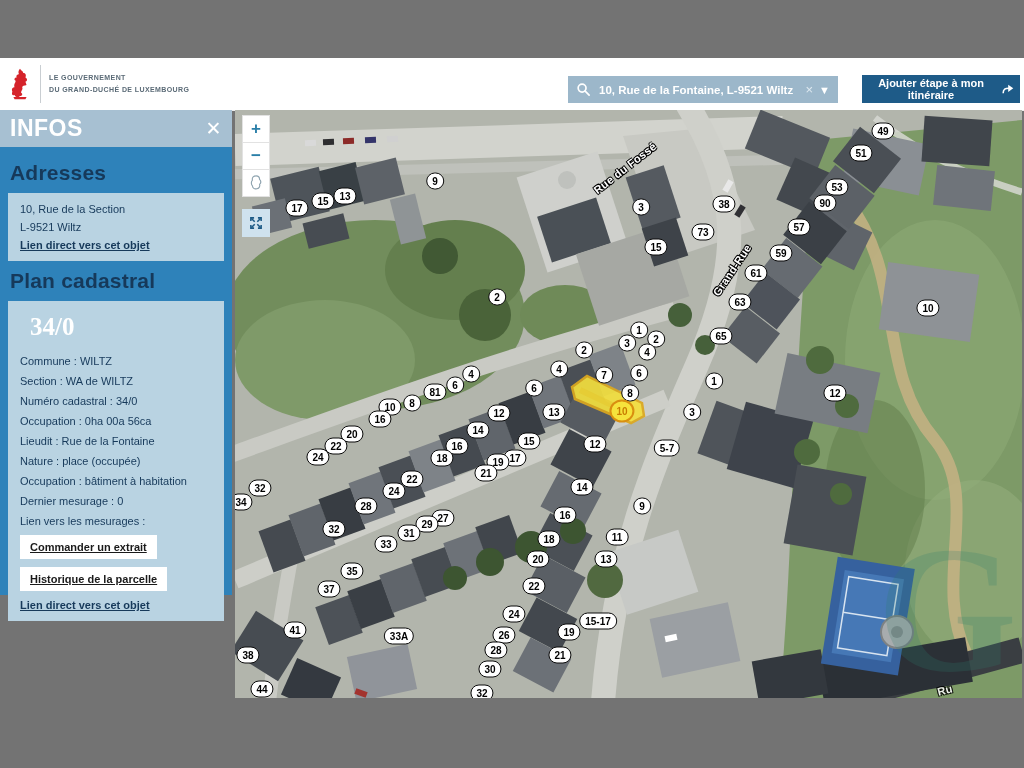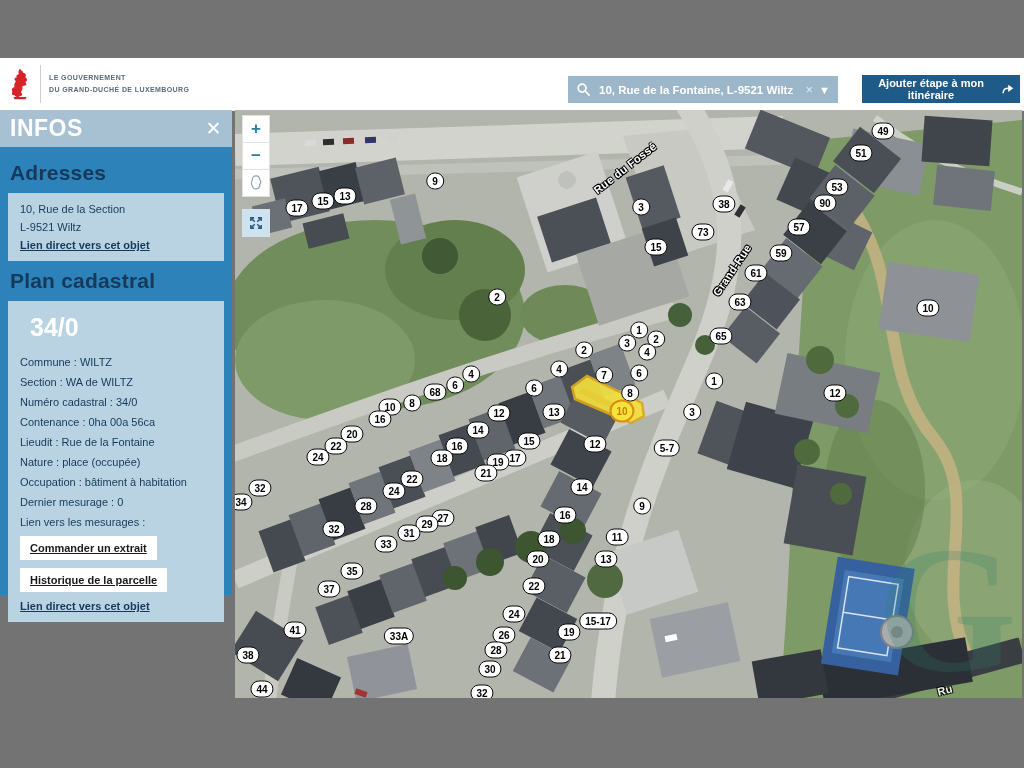--- a/index.html
+++ b/index.html
@@ -43,21 +43,21 @@
   
   .sidebar{position:absolute;left:0;top:0;width:232px;height:580px;}
   .sb-head{height:37px;background:#a7c0d2;color:#fff;display:flex;align-items:center;
       justify-content:space-between;padding:0 10px;font-size:23px;font-weight:bold;letter-spacing:.5px;}
   .sb-close{font-size:19px;font-weight:normal;cursor:pointer;line-height:1;}
   .sb-body{height:448px;background:#2e82ba;padding:6px 8px 0;box-sizing:border-box;}
   .sb-body h2{color:#16395a;font-size:21px;margin:8px 0 8px 2px;letter-spacing:.2px;}
   .card{background:#b9d3e2;padding:10px 12px;color:#16395a;font-size:11px;}
   .card .line{margin-bottom:6px;}
   .lnk{color:#16395a;font-weight:bold;text-decoration:underline;cursor:pointer;display:inline-block;}
-  .parcel-no{color:#fff;font-size:25px;font-weight:bold;margin:2px 0 14px 10px;}
+  .parcel-no{color:#fff;font-size:25px;font-weight:bold;margin:2px 0 14px 10px;font-family:Liberation Serif, serif;}
   .detail{margin-bottom:8px;}
   .white-btn{display:block;background:#fff;padding:6px 10px;margin:4px 0 8px;font-weight:bold;
       font-size:11px;color:#1a1a1a;text-decoration:underline;border:none;font-family:inherit;
       cursor:pointer;text-align:left;}
 </style>
 </head>
 <body>
 
 <div class="page">
 
@@ -230,21 +230,21 @@
       <div id="bubble-layer">
           <div class="bubble" style="left: 62px; top: 98px;">17</div>
           <div class="bubble" style="left: 88px; top: 91px;">15</div>
           <div class="bubble" style="left: 110px; top: 86px;">13</div>
           <div class="bubble" style="left: 200px; top: 71px;">9</div>
           <div class="bubble" style="left: 262px; top: 187px;">2</div>
           <div class="bubble" style="left: 349px; top: 240px;">2</div>
           <div class="bubble" style="left: 392px; top: 233px;">3</div>
           <div class="bubble" style="left: 236px; top: 264px;">4</div>
           <div class="bubble" style="left: 220px; top: 275px;">6</div>
-          <div class="bubble" style="left: 200px; top: 282px;">68</div>
+          <div class="bubble" style="left: 200px; top: 282px;">81</div>
           <div class="bubble" style="left: 177px; top: 293px;">8</div>
           <div class="bubble" style="left: 155px; top: 297px;">10</div>
           <div class="bubble" style="left: 145px; top: 309px;">16</div>
           <div class="bubble" style="left: 117px; top: 324px;">20</div>
           <div class="bubble" style="left: 101px; top: 336px;">22</div>
           <div class="bubble" style="left: 83px; top: 347px;">24</div>
           <div class="bubble" style="left: 25px; top: 378px;">32</div>
           <div class="bubble" style="left: 6px; top: 392px;">34</div>
           <div class="bubble" style="left: 264px; top: 303px;">12</div>
           <div class="bubble" style="left: 243px; top: 320px;">14</div>
@@ -346,21 +346,21 @@
           <div class="line">L-9521 Wiltz</div>
           <span class="lnk">Lien direct vers cet objet</span>
         </div>
 
         <h2>Plan cadastral</h2>
         <div class="card">
           <div class="parcel-no">34/0</div>
           <div class="detail">Commune : WILTZ</div>
           <div class="detail">Section : WA de WILTZ</div>
           <div class="detail">Numéro cadastral : 34/0</div>
-          <div class="detail">Contenance : 0ha 00a 56ca</div>
+          <div class="detail">Occupation : 0ha 00a 56ca</div>
           <div class="detail">Lieudit : Rue de la Fontaine</div>
           <div class="detail">Nature : place (occupée)</div>
           <div class="detail">Occupation : bâtiment à habitation</div>
           <div class="detail">Dernier mesurage : 0</div>
           <div class="detail">Lien vers les mesurages :</div>
           <button class="white-btn">Commander un extrait</button>
           <button class="white-btn">Historique de la parcelle</button>
           <span class="lnk">Lien direct vers cet objet</span>
         </div>
       </div>

